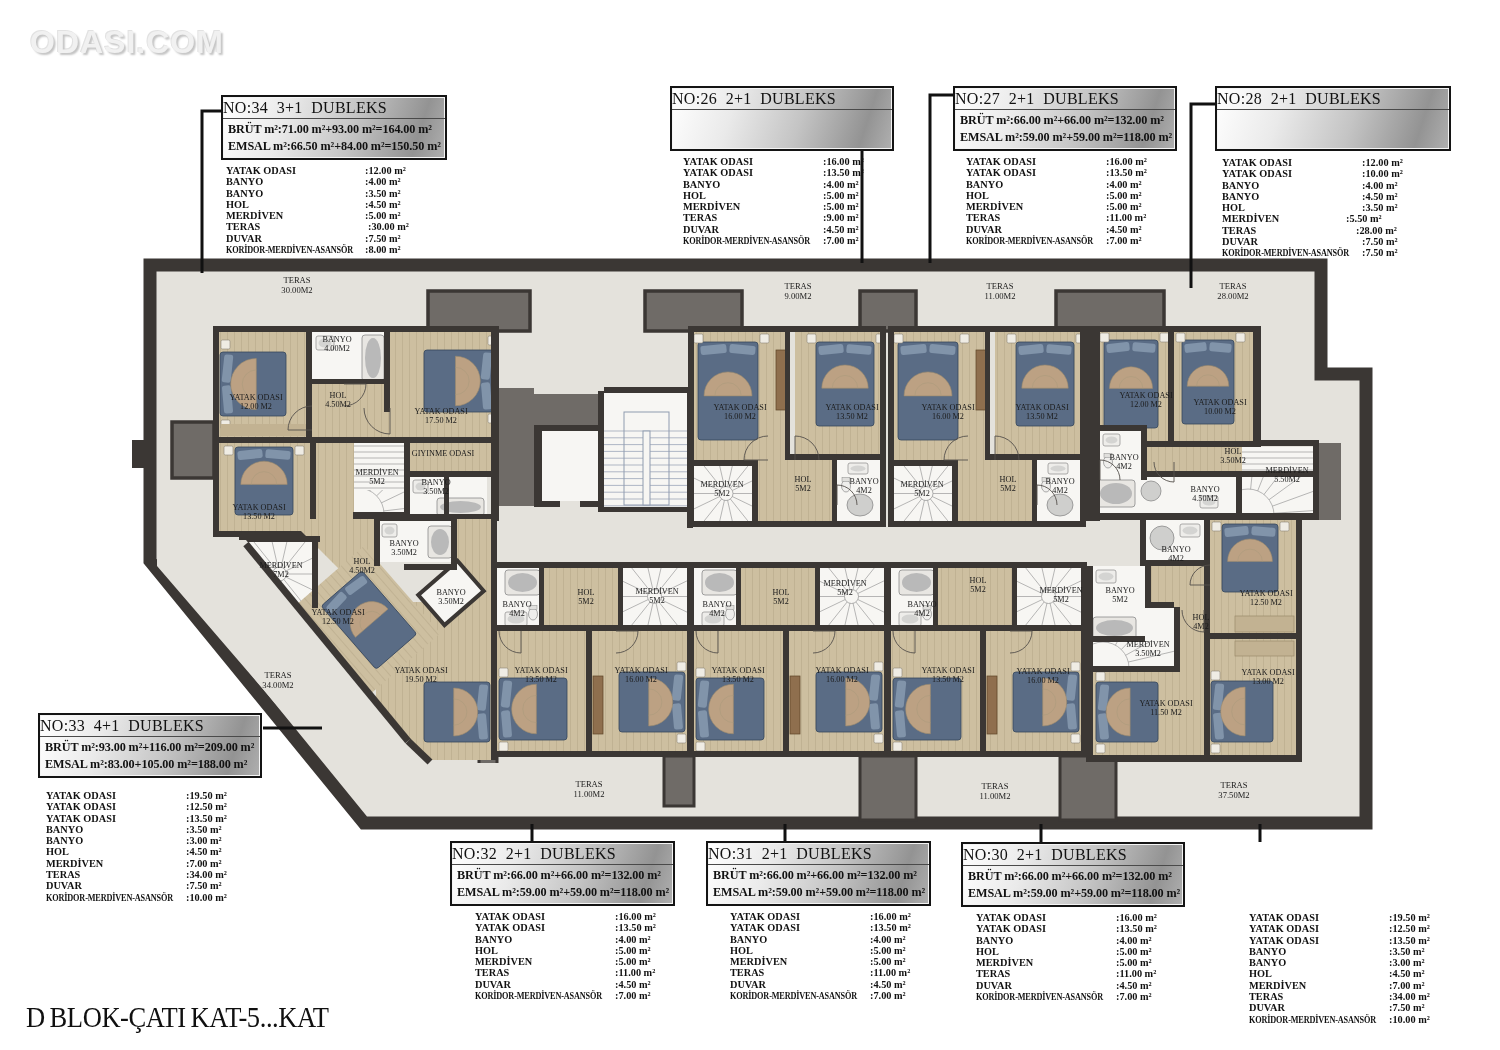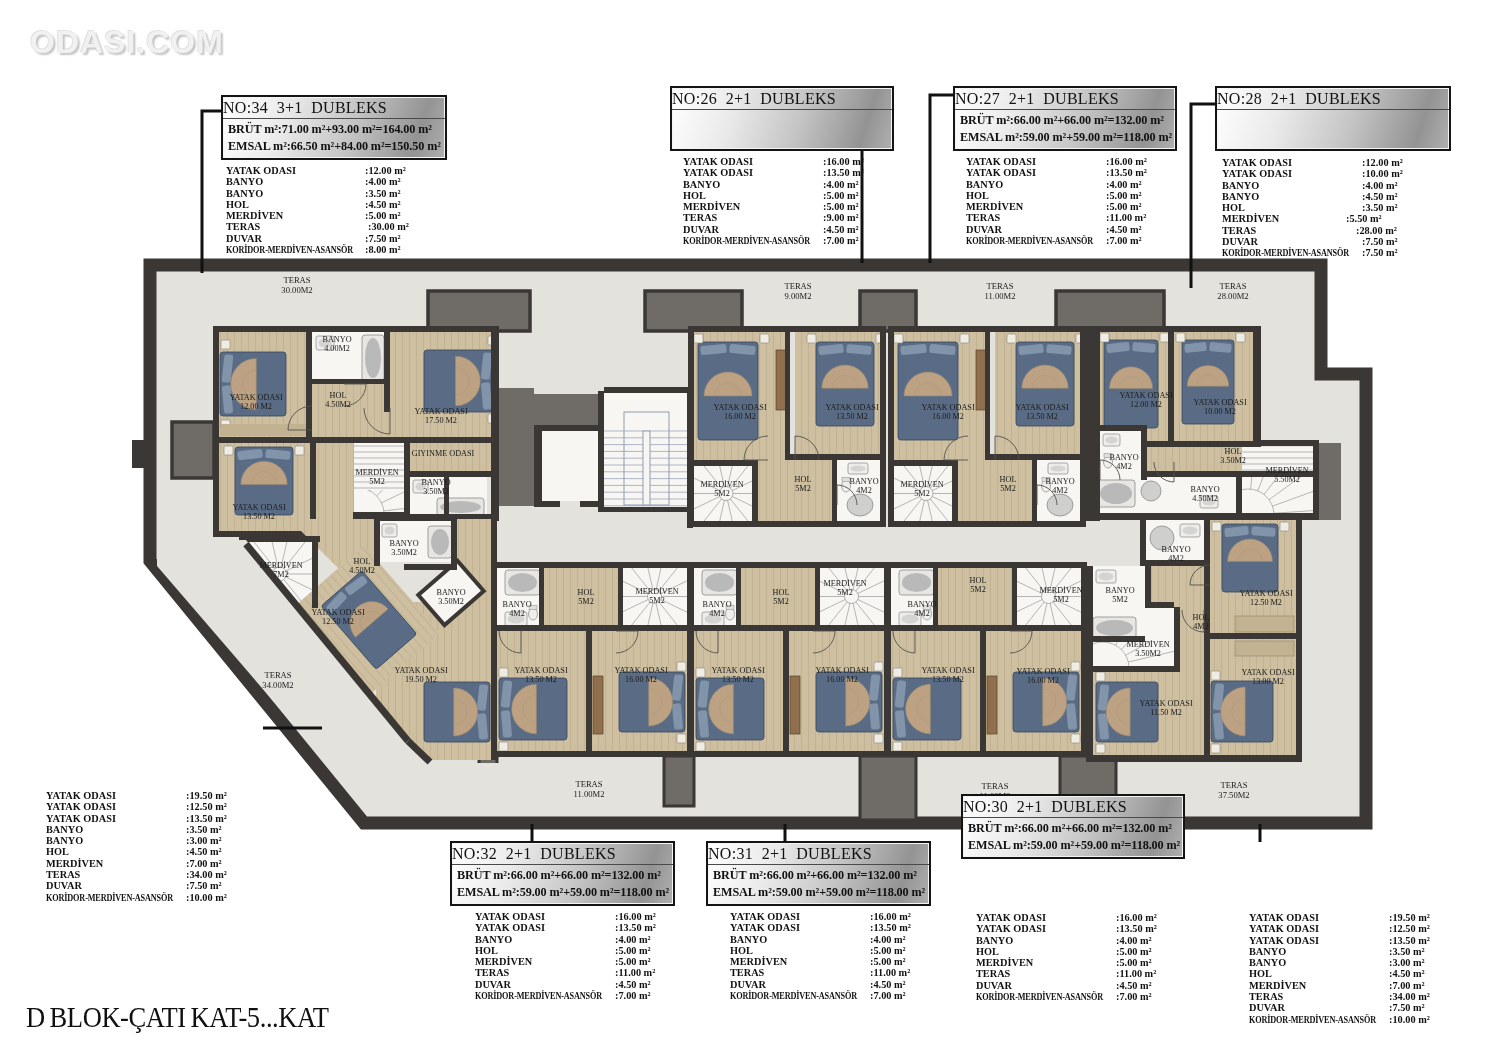--- a/index.html
+++ b/index.html
@@ -1504,20 +1504,24 @@
       <div class="r"><span>YATAK ODASI</span><b style="left:140px">:12.00 m²</b></div>
       <div class="r"><span>YATAK ODASI</span><b style="left:140px">:10.00 m²</b></div>
       <div class="r"><span>BANYO</span><b style="left:140px">:4.00 m²</b></div>
       <div class="r"><span>BANYO</span><b style="left:140px">:4.50 m²</b></div>
       <div class="r"><span>HOL</span><b style="left:140px">:3.50 m²</b></div>
       <div class="r"><span>MERDİVEN</span><b style="left:124px">:5.50 m²</b></div>
       <div class="r"><span>TERAS</span><b style="left:134px">:28.00 m²</b></div>
       <div class="r"><span>DUVAR</span><b style="left:140px">:7.50 m²</b></div>
       <div class="r k"><span>KORİDOR-MERDİVEN-ASANSÖR</span><b style="left:140px">:7.50 m²</b></div>
     </div>
+<div class="ib" style="left:38px;top:713px;width:220px">
+<div class="ibt">NO:33&nbsp; 4+1&nbsp; DUBLEKS</div>
+<div class="ibm">BRÜT m²:93.00 m²+116.00 m²=209.00 m²<br>EMSAL m²:83.00+105.00 m²=188.00 m²</div>
+</div>
 <div class="rl" style="left:46px;top:790px">
       <div class="r"><span>YATAK ODASI</span><b style="left:140px">:19.50 m²</b></div>
       <div class="r"><span>YATAK ODASI</span><b style="left:140px">:12.50 m²</b></div>
       <div class="r"><span>YATAK ODASI</span><b style="left:140px">:13.50 m²</b></div>
       <div class="r"><span>BANYO</span><b style="left:140px">:3.50 m²</b></div>
       <div class="r"><span>BANYO</span><b style="left:140px">:3.00 m²</b></div>
       <div class="r"><span>HOL</span><b style="left:140px">:4.50 m²</b></div>
       <div class="r"><span>MERDİVEN</span><b style="left:140px">:7.00 m²</b></div>
       <div class="r"><span>TERAS</span><b style="left:140px">:34.00 m²</b></div>
       <div class="r"><span>DUVAR</span><b style="left:140px">:7.50 m²</b></div>
@@ -1544,21 +1548,21 @@
 <div class="rl" style="left:730px;top:911px">
       <div class="r"><span>YATAK ODASI</span><b style="left:140px">:16.00 m²</b></div>
       <div class="r"><span>YATAK ODASI</span><b style="left:140px">:13.50 m²</b></div>
       <div class="r"><span>BANYO</span><b style="left:140px">:4.00 m²</b></div>
       <div class="r"><span>HOL</span><b style="left:140px">:5.00 m²</b></div>
       <div class="r"><span>MERDİVEN</span><b style="left:140px">:5.00 m²</b></div>
       <div class="r"><span>TERAS</span><b style="left:140px">:11.00 m²</b></div>
       <div class="r"><span>DUVAR</span><b style="left:140px">:4.50 m²</b></div>
       <div class="r k"><span>KORİDOR-MERDİVEN-ASANSÖR</span><b style="left:140px">:7.00 m²</b></div>
     </div>
-<div class="ib" style="left:961px;top:794px;width:220px">
+<div class="ib" style="left:961px;top:842px;width:220px">
 <div class="ibt">NO:30&nbsp; 2+1&nbsp; DUBLEKS</div>
 <div class="ibm">BRÜT m²:66.00 m²+66.00 m²=132.00 m²<br>EMSAL m²:59.00 m²+59.00 m²=118.00 m²</div>
 </div>
 <div class="rl" style="left:976px;top:912px">
       <div class="r"><span>YATAK ODASI</span><b style="left:140px">:16.00 m²</b></div>
       <div class="r"><span>YATAK ODASI</span><b style="left:140px">:13.50 m²</b></div>
       <div class="r"><span>BANYO</span><b style="left:140px">:4.00 m²</b></div>
       <div class="r"><span>HOL</span><b style="left:140px">:5.00 m²</b></div>
       <div class="r"><span>MERDİVEN</span><b style="left:140px">:5.00 m²</b></div>
       <div class="r"><span>TERAS</span><b style="left:140px">:11.00 m²</b></div>

